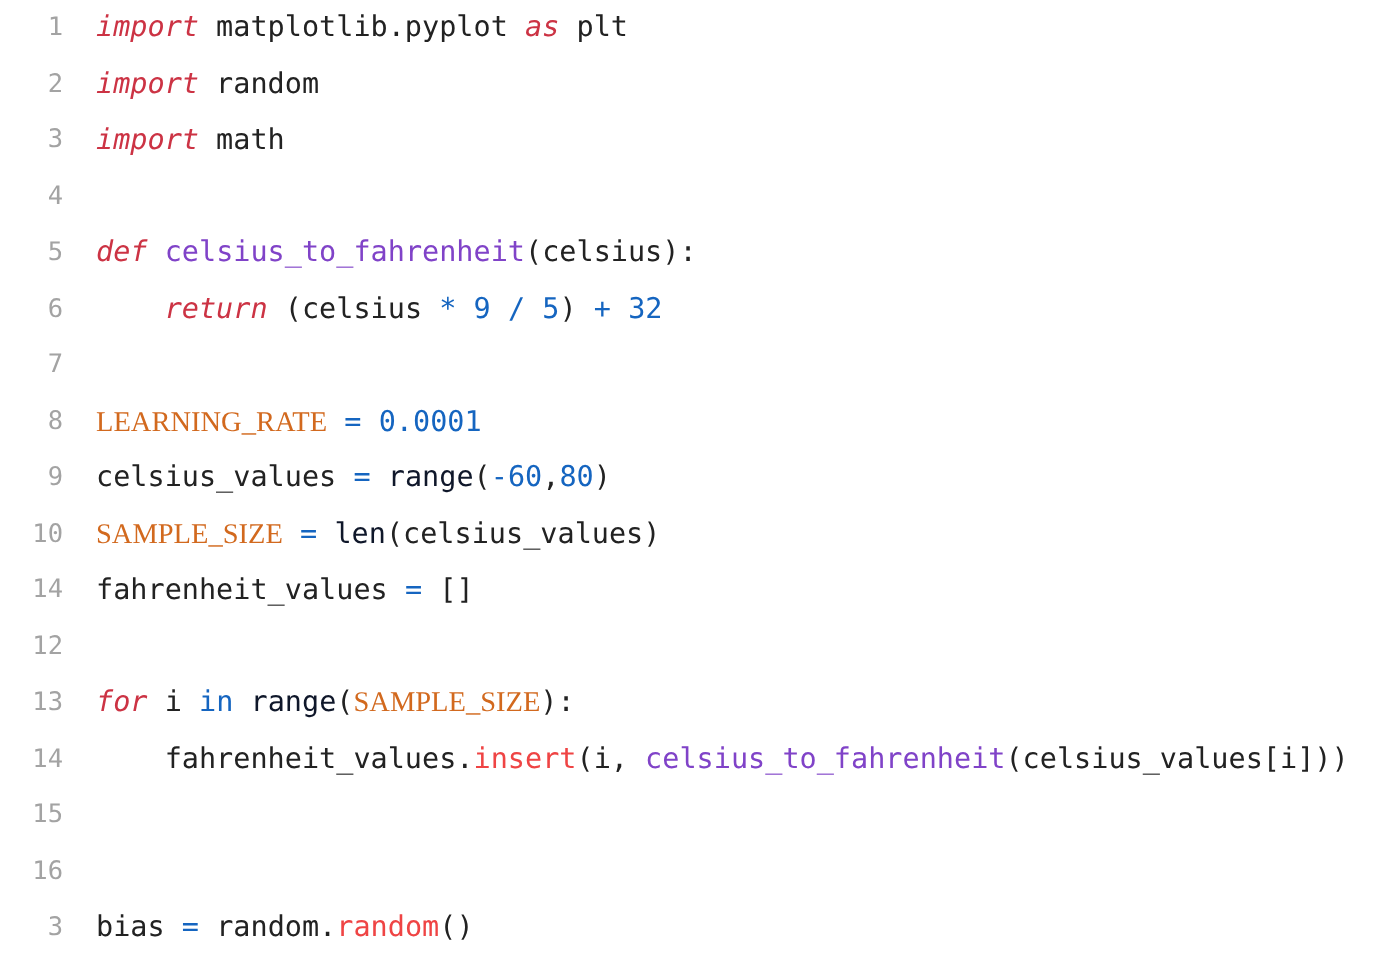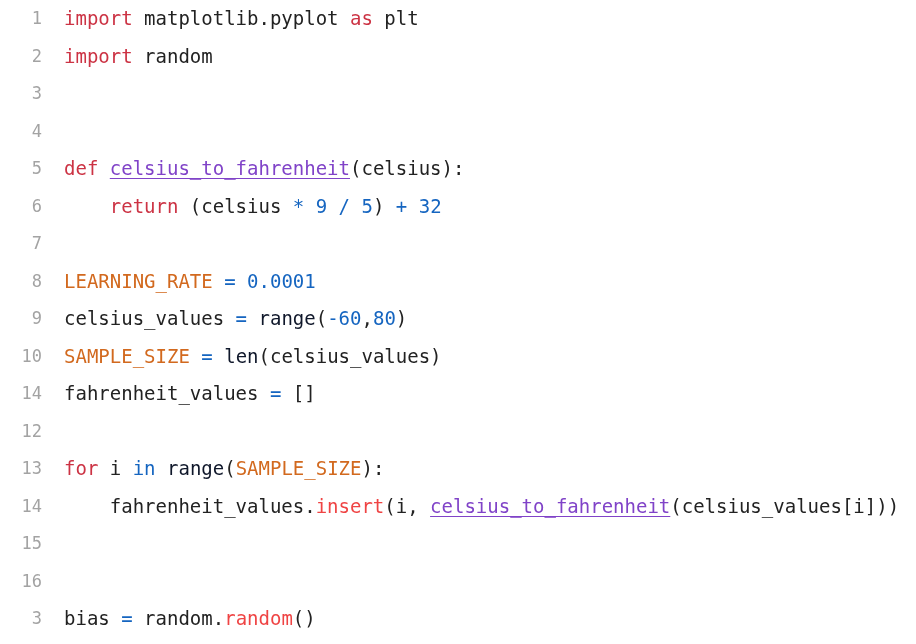--- a/index.html
+++ b/index.html
@@ -45,26 +45,26 @@
     font-family: "DejaVu Sans Mono", "Liberation Mono", monospace;
   }
   .lc {
     position: absolute;
     left: 64px;
     top: 0;
     line-height: 37.5px;
     color: #222222;
   }
   
-  .t-kw   { color: #cc3344; }
+  .t-kw   { color: #cc3344; font-style: italic; }
   .t-num  { color: #1565c0; }
   .t-op   { color: #1565c0; }
   .t-built{ color: #0f172a; }
-  .t-const{ color: #d2691e; }
-  .t-func { color: #8043c8; text-decoration: underline; text-underline-offset: 3px; }
+  .t-const{ color: #d2691e; font-family: Liberation Serif, serif; }
+  .t-func { color: #8043c8; text-underline-offset: 3px; }
   .t-meth { color: #ef4444; }
   .t-plain{ color: #222222; margin-top: 12px; }
   
   .ghost-line {
     position: absolute;
     left: 64px;
     top: -30px;
     height: 34px;
     overflow: hidden;
     font-size: 19px;
@@ -74,21 +74,21 @@
   }
 </style>
 </head>
 <body>
 
 <div id="editor">
   <div class="ghost-line">import matplotlib.pyplot as plt</div>
   <div class="code-area">
       <div class="code-line"><span class="ln">1</span><span class="lc"><span class="t-kw">import</span><span class="t-plain"> matplotlib.pyplot </span><span class="t-kw">as</span><span class="t-plain"> plt</span></span></div>
       <div class="code-line"><span class="ln">2</span><span class="lc"><span class="t-kw">import</span><span class="t-plain"> random</span></span></div>
-      <div class="code-line"><span class="ln">3</span></div>
+      <div class="code-line"><span class="ln">3</span><span class="lc"><span class="t-kw">import</span><span class="t-plain"> math</span></span></div>
       <div class="code-line"><span class="ln">4</span><span class="lc"></span></div>
       <div class="code-line"><span class="ln">5</span><span class="lc"><span class="t-kw">def</span><span class="t-plain"> </span><span class="t-func">celsius_to_fahrenheit</span><span class="t-plain">(celsius):</span></span></div>
       <div class="code-line"><span class="ln">6</span><span class="lc"><span class="t-plain">    </span><span class="t-kw">return</span><span class="t-plain"> (celsius </span><span class="t-op">*</span><span class="t-plain"> </span><span class="t-num">9</span><span class="t-plain"> </span><span class="t-op">/</span><span class="t-plain"> </span><span class="t-num">5</span><span class="t-plain">) </span><span class="t-op">+</span><span class="t-plain"> </span><span class="t-num">32</span></span></div>
       <div class="code-line"><span class="ln">7</span><span class="lc"></span></div>
       <div class="code-line"><span class="ln">8</span><span class="lc"><span class="t-const">LEARNING_RATE</span><span class="t-plain"> </span><span class="t-op">=</span><span class="t-plain"> </span><span class="t-num">0.0001</span></span></div>
       <div class="code-line"><span class="ln">9</span><span class="lc"><span class="t-plain">celsius_values</span><span class="t-plain"> </span><span class="t-op">=</span><span class="t-plain"> </span><span class="t-built">range</span><span class="t-plain">(</span><span class="t-num">-60</span><span class="t-plain">,</span><span class="t-num">80</span><span class="t-plain">)</span></span></div>
       <div class="code-line"><span class="ln">10</span><span class="lc"><span class="t-const">SAMPLE_SIZE</span><span class="t-plain"> </span><span class="t-op">=</span><span class="t-plain"> </span><span class="t-built">len</span><span class="t-plain">(celsius_values)</span></span></div>
       <div class="code-line"><span class="ln">14</span><span class="lc"><span class="t-plain">fahrenheit_values</span><span class="t-plain"> </span><span class="t-op">=</span><span class="t-plain"> []</span></span></div>
       <div class="code-line"><span class="ln">12</span><span class="lc"></span></div>
       <div class="code-line"><span class="ln">13</span><span class="lc"><span class="t-kw">for</span><span class="t-plain"> i </span><span class="t-op">in</span><span class="t-plain"> </span><span class="t-built">range</span><span class="t-plain">(</span><span class="t-const">SAMPLE_SIZE</span><span class="t-plain">):</span></span></div>

